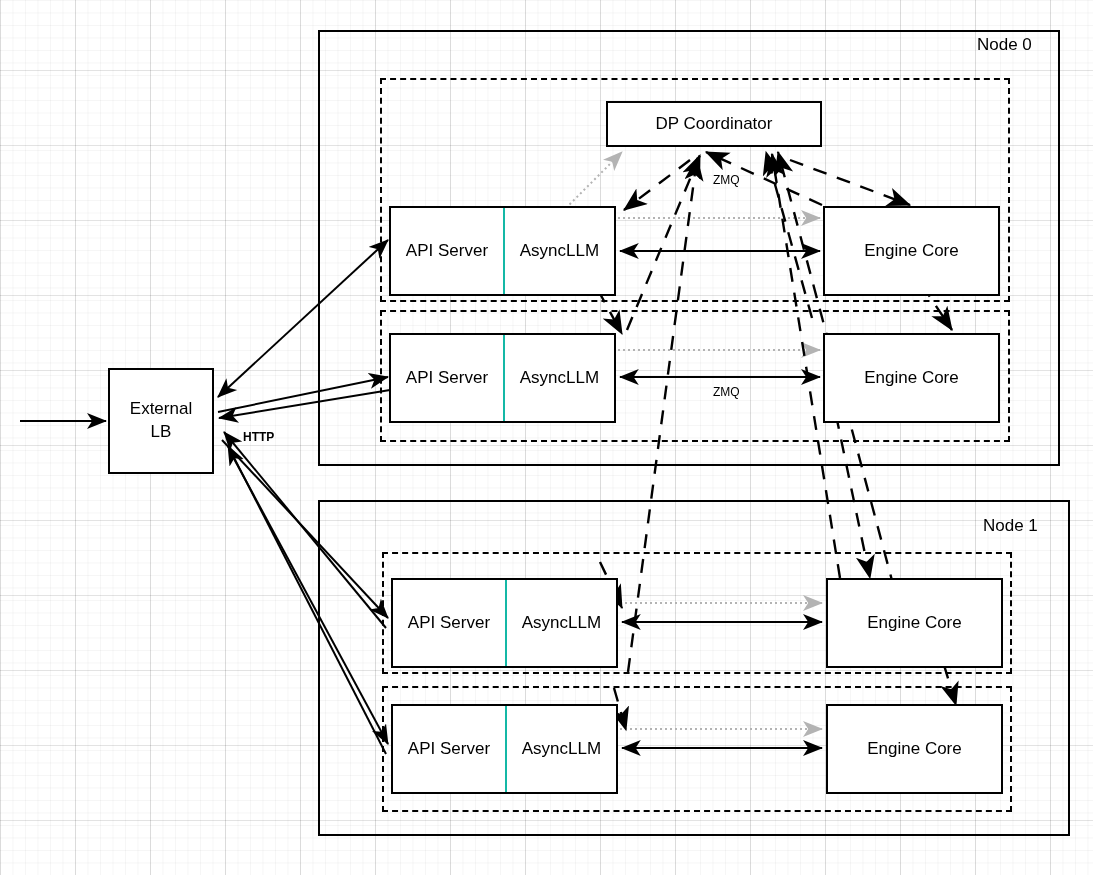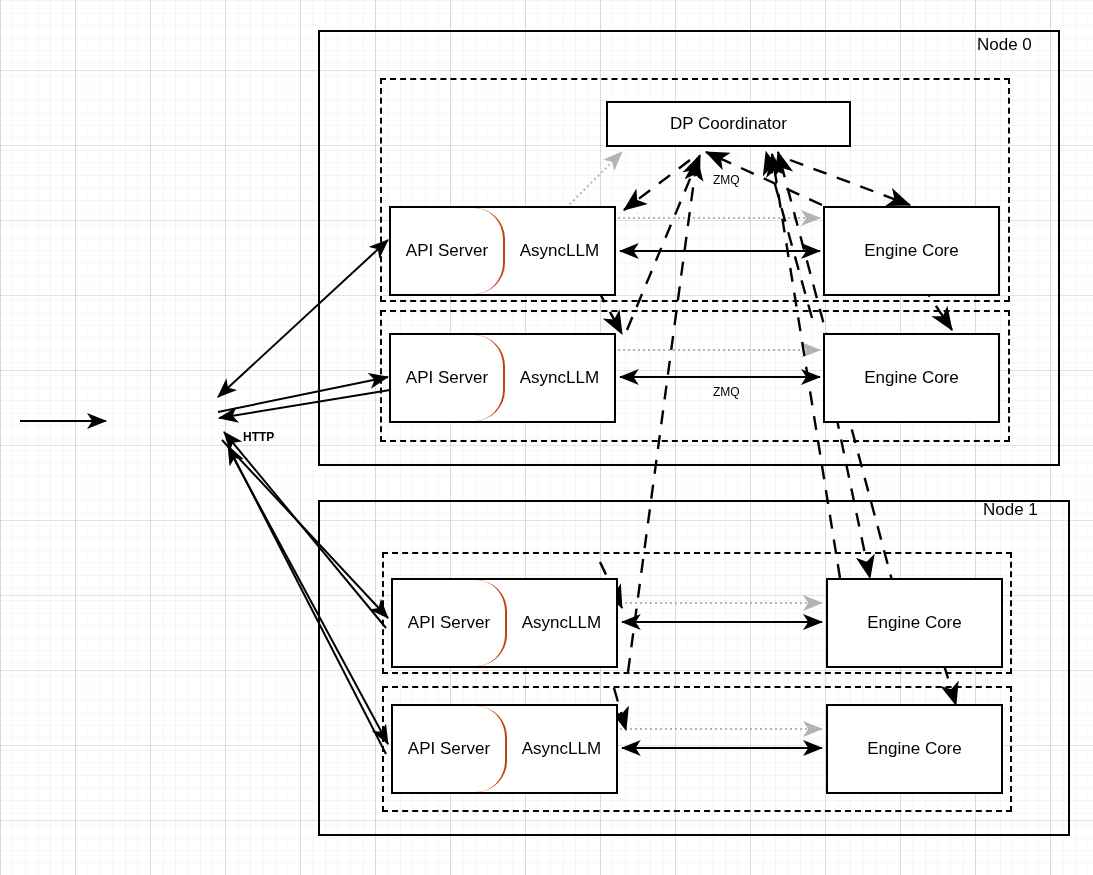--- a/index.html
+++ b/index.html
@@ -71,22 +71,21 @@
     flex: 1 1 auto;
     display: flex;
     align-items: center;
     justify-content: center;
     font-size: 17px;
     color: #000000;
     white-space: nowrap;
     box-sizing: border-box;
   }
   .split-half.left {
-    border-right: 2px solid #c2410c;
-    border-radius: 31px;
+    border-right: 2px solid #14b8a6;
   }
   .edge-label {
     position: absolute;
     font-size: 12px;
     color: #000000;
     background: transparent;
     white-space: nowrap;
   }
 </style>
 </head>
@@ -153,26 +152,30 @@
 
     <line x1="944" y1="665" x2="956" y2="705" stroke="#000000" stroke-width="2.4" stroke-dasharray="14,11" marker-end="url(#ah)"></line>
 
     <line x1="598" y1="290" x2="622" y2="334" stroke="#000000" stroke-width="2.4" stroke-dasharray="14,11" marker-end="url(#ah)"></line>
 
     <line x1="600" y1="562" x2="622" y2="608" stroke="#000000" stroke-width="2.4" stroke-dasharray="14,11" marker-end="url(#ah)"></line>
 
     <line x1="614" y1="688" x2="626" y2="730" stroke="#000000" stroke-width="2.4" stroke-dasharray="14,11" marker-end="url(#ah)"></line>
   </svg>
 
+  <div class="solid-box" style="left:108px; top:368px; width:106px; height:106px; flex-direction:column; line-height:1.35;">
+    <span>External</span>
+    <span>LB</span>
+  </div>
   <div class="edge-label" style="left:243px; top:430px;font-weight:bold;">HTTP</div>
 
   <div class="node-frame" style="left:318px; top:30px; width:742px; height:436px;"></div>
   <div class="node-label" style="left:977px; top:35px;">Node 0</div>
 
-  <div class="solid-box" style="left:606px; top:101px; width:245px; height:46px;">
+  <div class="solid-box" style="left:606px; top:101px; width:216px; height:46px;">
     <span>DP Coordinator</span>
   </div>
   <div class="edge-label" style="left:713px; top:173px;">ZMQ</div>
 
   <div class="dash-group" style="left:380px; top:78px; width:630px; height:224px;"></div>
   <div class="split-box" style="left:389px; top:206px; width:227px; height:90px;">
     <span class="split-half left">API Server</span>
     <span class="split-half">AsyncLLM</span>
   </div>
   <div class="solid-box" style="left:823px; top:206px; width:177px; height:90px;">
@@ -183,21 +186,21 @@
   <div class="split-box" style="left:389px; top:333px; width:227px; height:90px;">
     <span class="split-half left">API Server</span>
     <span class="split-half">AsyncLLM</span>
   </div>
   <div class="solid-box" style="left:823px; top:333px; width:177px; height:90px;">
     <span>Engine Core</span>
   </div>
   <div class="edge-label" style="left:713px; top:385px;">ZMQ</div>
 
   <div class="node-frame" style="left:318px; top:500px; width:752px; height:336px;"></div>
-  <div class="node-label" style="left:983px; top:500px;text-align:right;">Node 1</div>
+  <div class="node-label" style="left:983px; top:516px;text-align:right;">Node 1</div>
 
   <div class="dash-group" style="left:382px; top:552px; width:630px; height:122px;"></div>
   <div class="split-box" style="left:391px; top:578px; width:227px; height:90px;">
     <span class="split-half left">API Server</span>
     <span class="split-half">AsyncLLM</span>
   </div>
   <div class="solid-box" style="left:826px; top:578px; width:177px; height:90px;">
     <span>Engine Core</span>
   </div>
 

